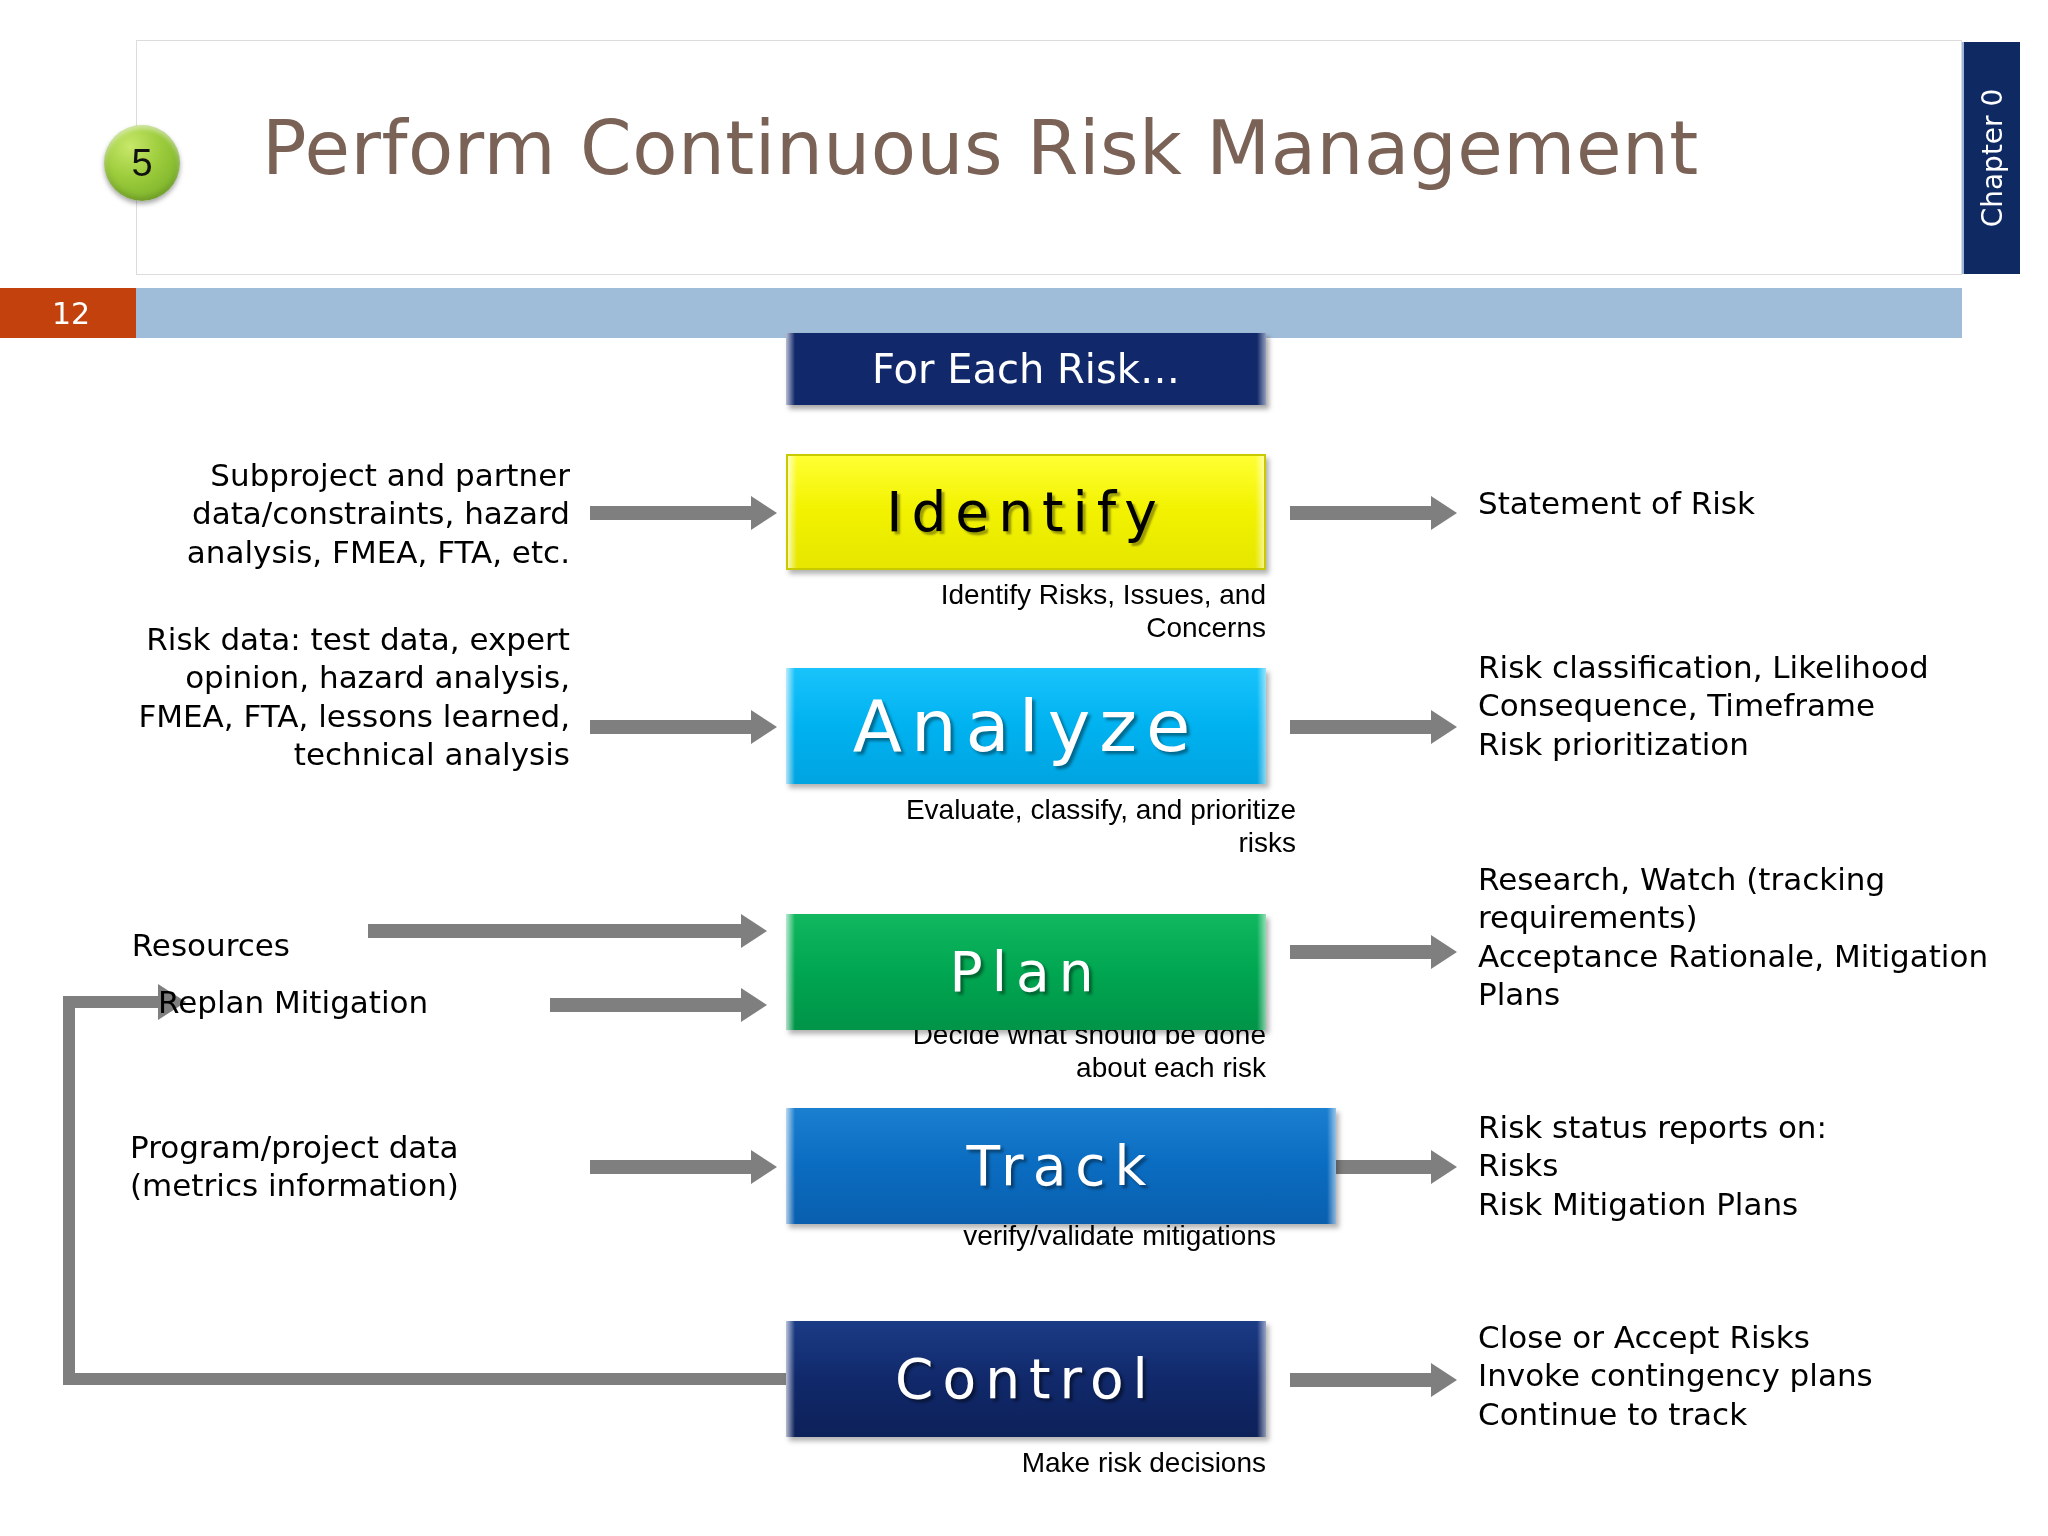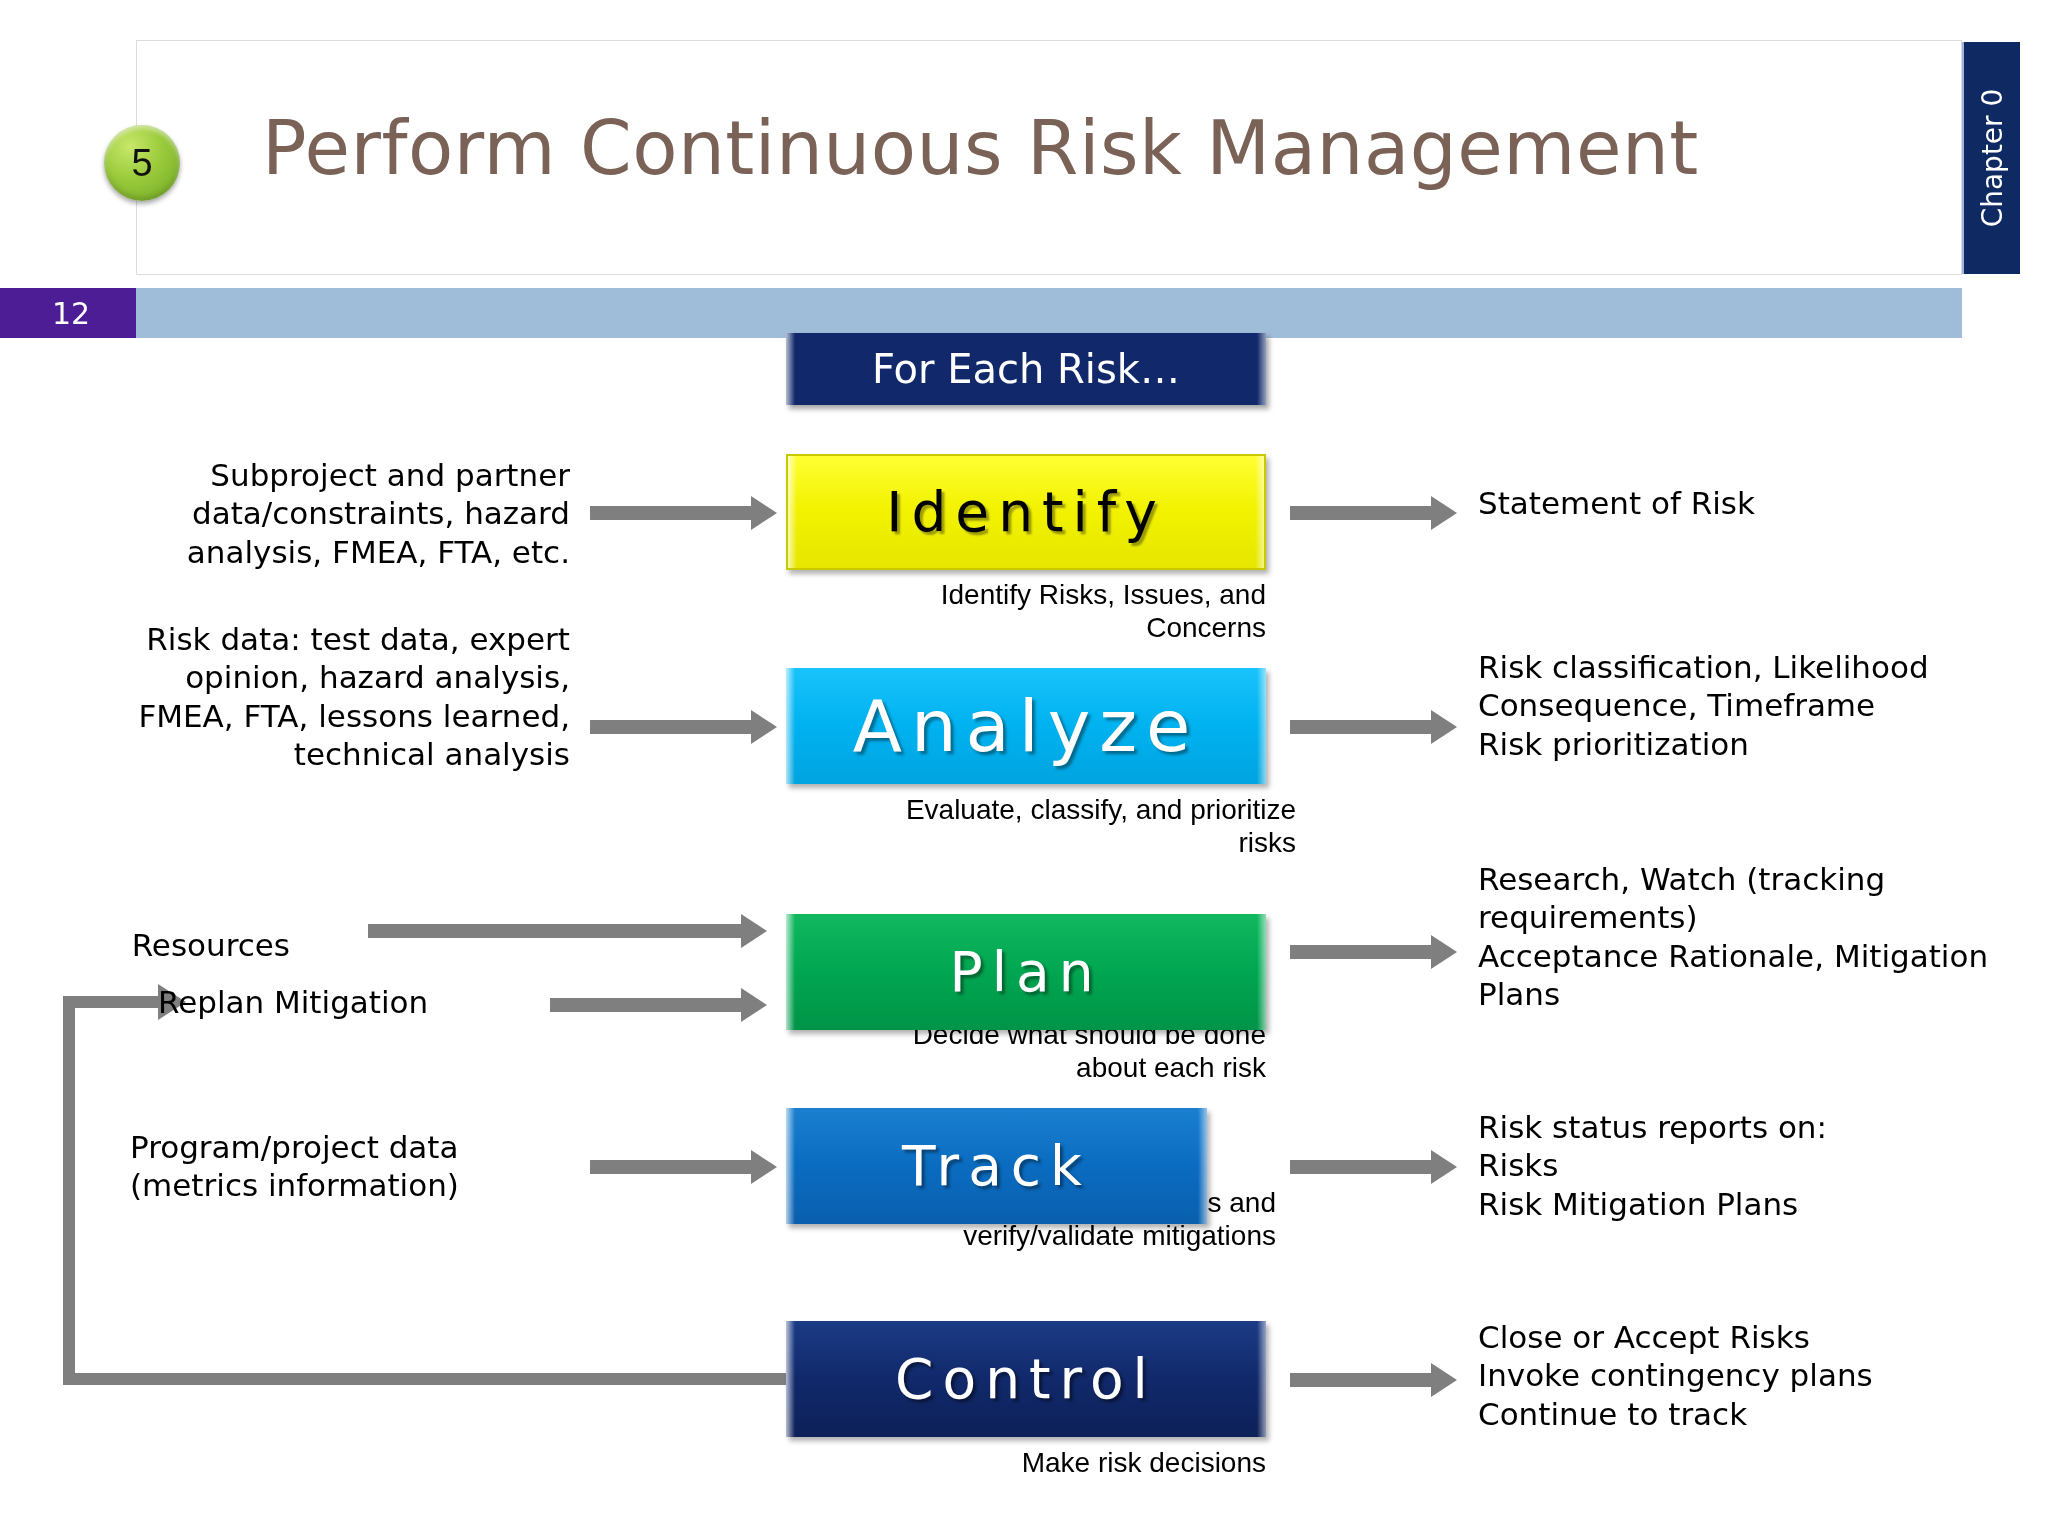--- a/index.html
+++ b/index.html
@@ -51,21 +51,21 @@
     position:absolute; left:50%; top:50%;
     transform:translate(-50%,-50%) rotate(-90deg);
     white-space:nowrap;
     color:#ffffff; font-size:28px;
     font-family:"DejaVu Sans",sans-serif;
   }
 
   
   #page-num-box{
     position:absolute; left:0; top:288px; width:142px; height:50px;
-    background:#4c1d95;
+    background:#c2410c;
     display:flex;align-items:center;justify-content:center;
   }
   #page-num-box span{color:#fff;font-size:30px;font-family:"DejaVu Sans",sans-serif;}
   #accent-bar{
     position:absolute; left:136px; top:288px; width:1826px; height:50px;
     background:#9fbcd9;
   }
 
   
   #diagram{position:absolute;left:0;top:338px;width:2048px;height:1198px;}
@@ -215,21 +215,21 @@
     </div>
 
   <div class="arrow" style="left:1290px; top:607px; width:150px;">
       <i class="head"></i>
     </div>
   <div class="side-text right" style="left:1478px; top:522px; width:580px; white-space:pre-line;">Research, Watch (tracking
 requirements)
 Acceptance Rationale, Mitigation
 Plans</div>
 
-  <div class="stage-box bevel" style="left:786px; top:770px; width:421px; height:116px;
+  <div class="stage-box bevel" style="left:786px; top:770px; width:550px; height:116px;
               background:linear-gradient(180deg,#1b7fd0 0%,#0a6cc0 50%,#0a5fae 100%);
               box-shadow:3px 4px 5px rgba(0,0,0,.30);text-align:center;">
     <span class="stage-label" style="color:#fff;font-size:55px;letter-spacing:9px;text-shadow:3px 3px 3px rgba(0,0,0,.40);">Track</span>
   </div>
   <div class="caption" style="left:776px; top:848px; width:500px; white-space:pre-line;">Monitor risk metrics and
 verify/validate mitigations</div>
 
   <div class="side-text left" style="left:130px; top:790px; width:410px; text-align:left;">Program/project data
 (metrics information)</div>
   <div class="arrow" style="left:590px; top:822px; width:170px;">

